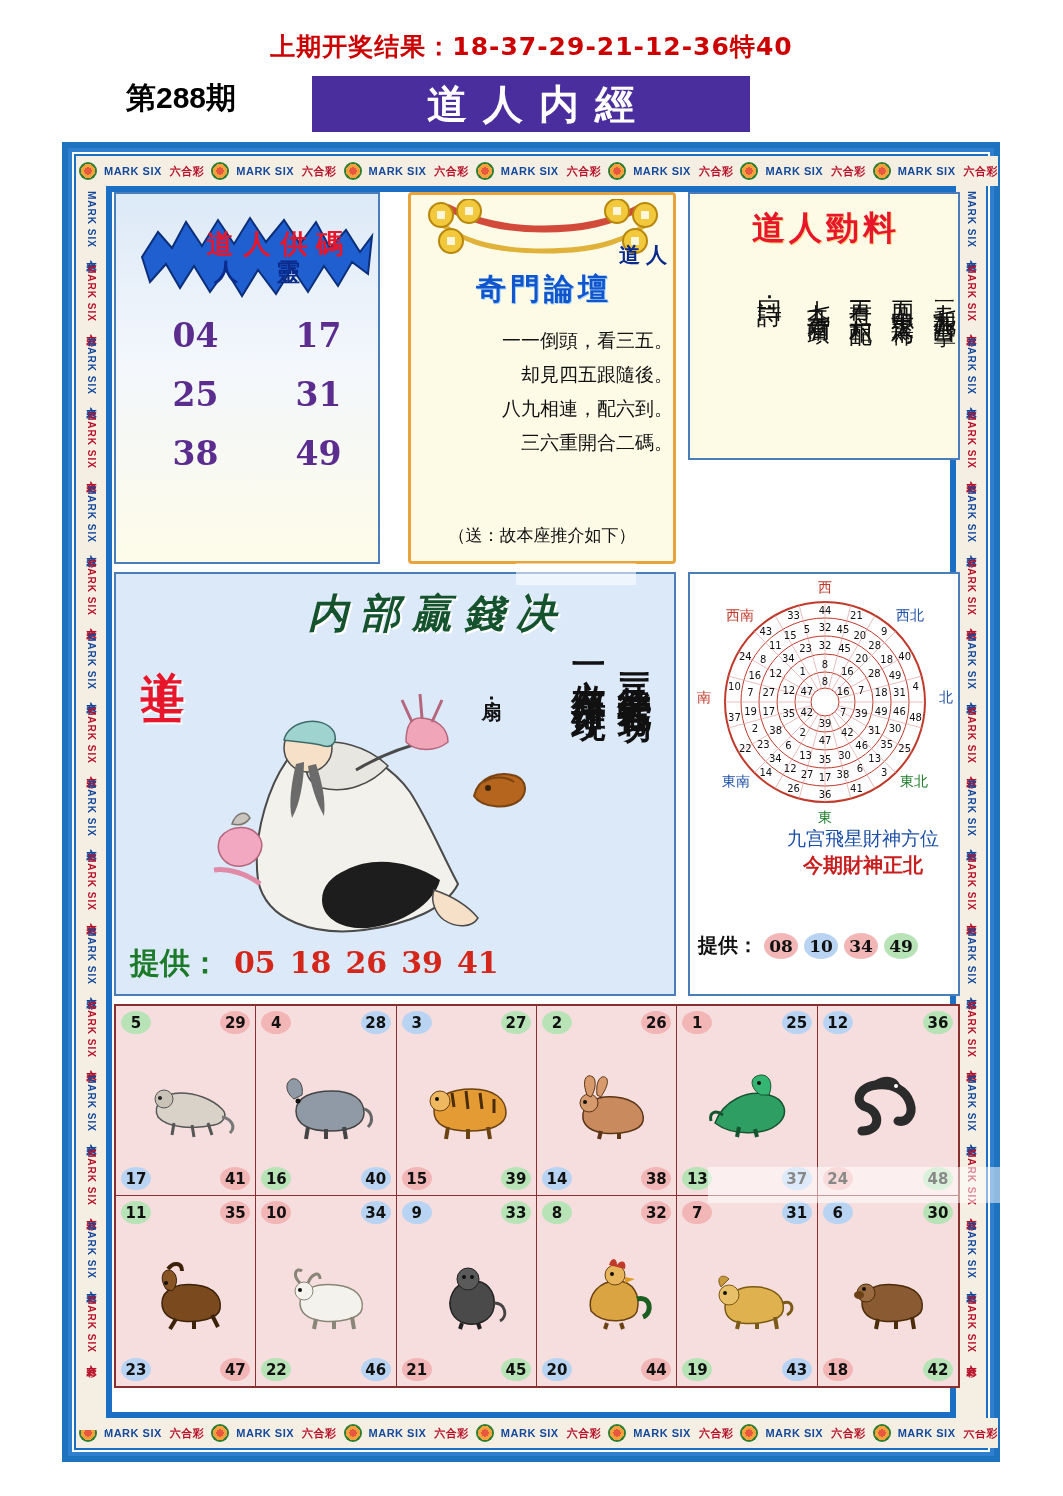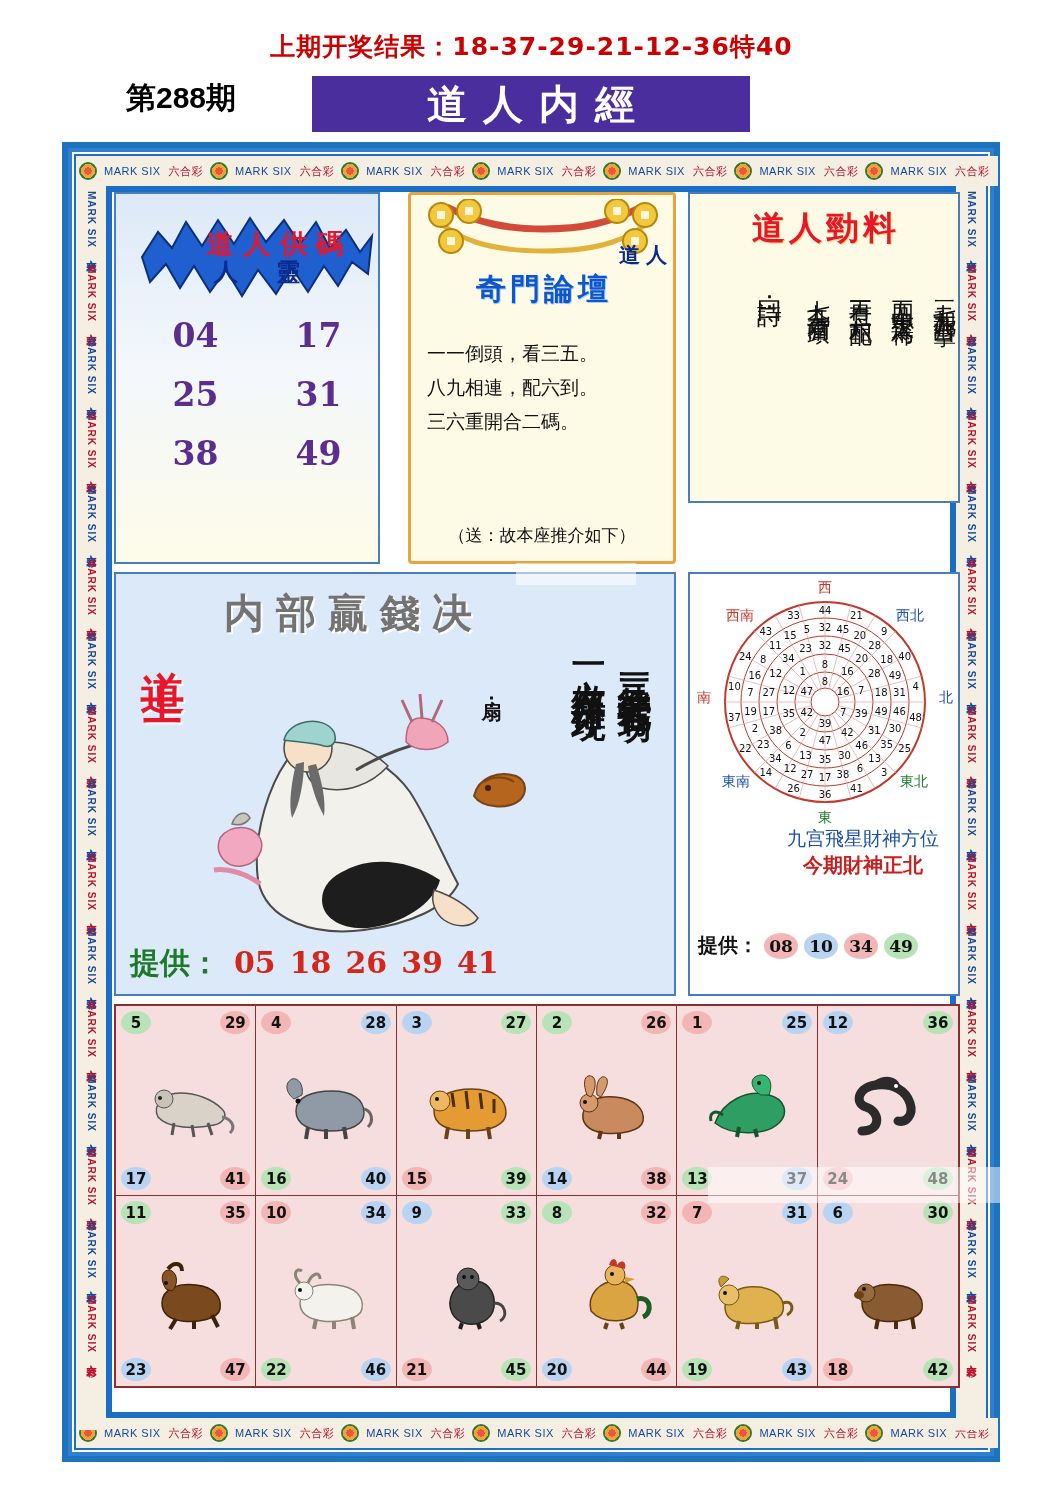--- a/index.html
+++ b/index.html
@@ -48,21 +48,21 @@
   }
   .tile-strip{
     position:absolute;background:#f4efe2;overflow:hidden;
     display:flex;align-items:center;
   }
   .tile-top{left:8px;top:8px;width:922px;height:30px;}
   .tile-bottom{left:8px;bottom:8px;width:922px;height:30px;}
   .tile-left{left:8px;top:38px;width:30px;bottom:38px;height:1244px;}
   .tile-right{right:8px;top:38px;width:30px;height:1244px;}
   .mk{
-    font-size:11px;font-weight:normal;color:#13489c;
+    font-size:11px;font-weight:bold;color:#13489c;
     padding:0 4px;white-space:nowrap;letter-spacing:.5px;
   }
   .mk.alt{color:#b8122b;}
   .flower{
     width:18px;height:18px;border-radius:50%;
     background:radial-gradient(circle at 50% 50%,#e8573f 0 28%,#f2a23c 28% 55%,#2e7d32 55% 100%);
     margin:0 3px;flex:0 0 auto;
   }
   .side-txt{
     writing-mode:vertical-rl;font-size:10px;font-weight:bold;color:#13489c;
@@ -118,34 +118,33 @@
     font-size:21px;font-weight:bold;color:#0a2a8c;letter-spacing:6px;text-indent:6px;
     font-family:"DejaVu Serif","Liberation Serif",serif;
   }
   .qm-t2{
     position:absolute;left:0;top:74px;width:262px;text-align:center;
     font-size:30px;font-weight:bold;color:#1155cc;letter-spacing:4px;text-indent:4px;
     font-family:"DejaVu Serif","Liberation Serif",serif;
     text-shadow:1px 1px 0 #9fd0ff;
   }
   .qm-lines{
-    position:absolute;left:0;top:141px;width:262px;
-    font-size:19px;color:#111;line-height:34px;text-align:left;
-    font-family:"DejaVu Serif","Liberation Serif",serif;
-    padding-left:16px;
+    position:absolute;left:0;top:128px;width:262px;
+    font-size:19px;color:#111;line-height:34px;text-align:right;
+    font-family:"DejaVu Serif","Liberation Serif",serif;
   }
   .qm-gift{
     position:absolute;left:0;bottom:14px;width:262px;text-align:center;
     font-size:17px;color:#111;
     font-family:"DejaVu Serif","Liberation Serif",serif;
   }
 
   
   .p-right{
-    left:576px;top:0px;width:272px;height:311px;
+    left:576px;top:0px;width:272px;height:268px;
     border:2px solid #4a7ebb;background:#fdfbe6;
   }
   .jl-title{
     position:absolute;left:0;top:12px;width:268px;text-align:center;
     font-size:33px;font-weight:bold;color:#e8162b;letter-spacing:4px;text-indent:4px;
     font-family:"DejaVu Serif","Liberation Serif",serif;
     text-shadow:1px 1px 0 #ffd27f;
   }
   .jl-shiyue{
     position:absolute;right:172px;top:88px;
@@ -163,24 +162,25 @@
     font-size:23px;line-height:30px;color:#111;letter-spacing:4px;
     font-family:"DejaVu Serif","Liberation Serif",serif;
   }
 
   
   .p-art{
     left:2px;top:380px;width:562px;height:424px;
     border:2px solid #4a7ebb;background:#dbe9f8;
   }
   .art-head{
-    position:absolute;left:96px;top:12px;width:440px;text-align:left;
-    font-size:40px;font-weight:bold;color:#737373;letter-spacing:12px;text-indent:12px;
+    position:absolute;left:96px;top:12px;width:440px;text-align:center;
+    font-size:40px;font-weight:bold;color:#14532d;letter-spacing:12px;text-indent:12px;
     font-family:"DejaVu Serif","Liberation Serif",serif;
     text-shadow:2px 2px 0 #ffffff;
+    font-style:italic;
   }
   .art-daoshi{
     position:absolute;left:18px;top:62px;
     writing-mode:vertical-rl;
     font-size:44px;font-weight:bold;color:#e8162b;letter-spacing:10px;
     font-family:"DejaVu Serif","Liberation Serif",serif;
     text-shadow:2px 2px 0 #ffffff;
   }
   .art-col{
     position:absolute;writing-mode:vertical-rl;
@@ -398,20 +398,21 @@
                 <rect x="224" y="12" width="8" height="8" fill="#fdf6da"></rect>
               <circle cx="218" cy="42" r="12" fill="#f2c83c" stroke="#b8860b" stroke-width="2"></circle>
                 <rect x="214" y="38" width="8" height="8" fill="#fdf6da"></rect>
             </g>
           </svg>
         </div>
         <div class="qm-t1">道人</div>
         <div class="qm-t2">奇門論壇</div>
         <div class="qm-lines">
           <div>一一倒頭，看三五。</div>
+          <div>却見四五跟隨後。</div>
           <div>八九相連，配六到。</div>
           <div>三六重開合二碼。</div>
         </div>
         <div class="qm-gift">（送：故本座推介如下）</div>
       </div>
 
       <div class="panel p-right">
         <div class="jl-title">道人勁料</div>
         <div class="jl-shiyue">詩曰：</div>
         <div class="jl-verses">

